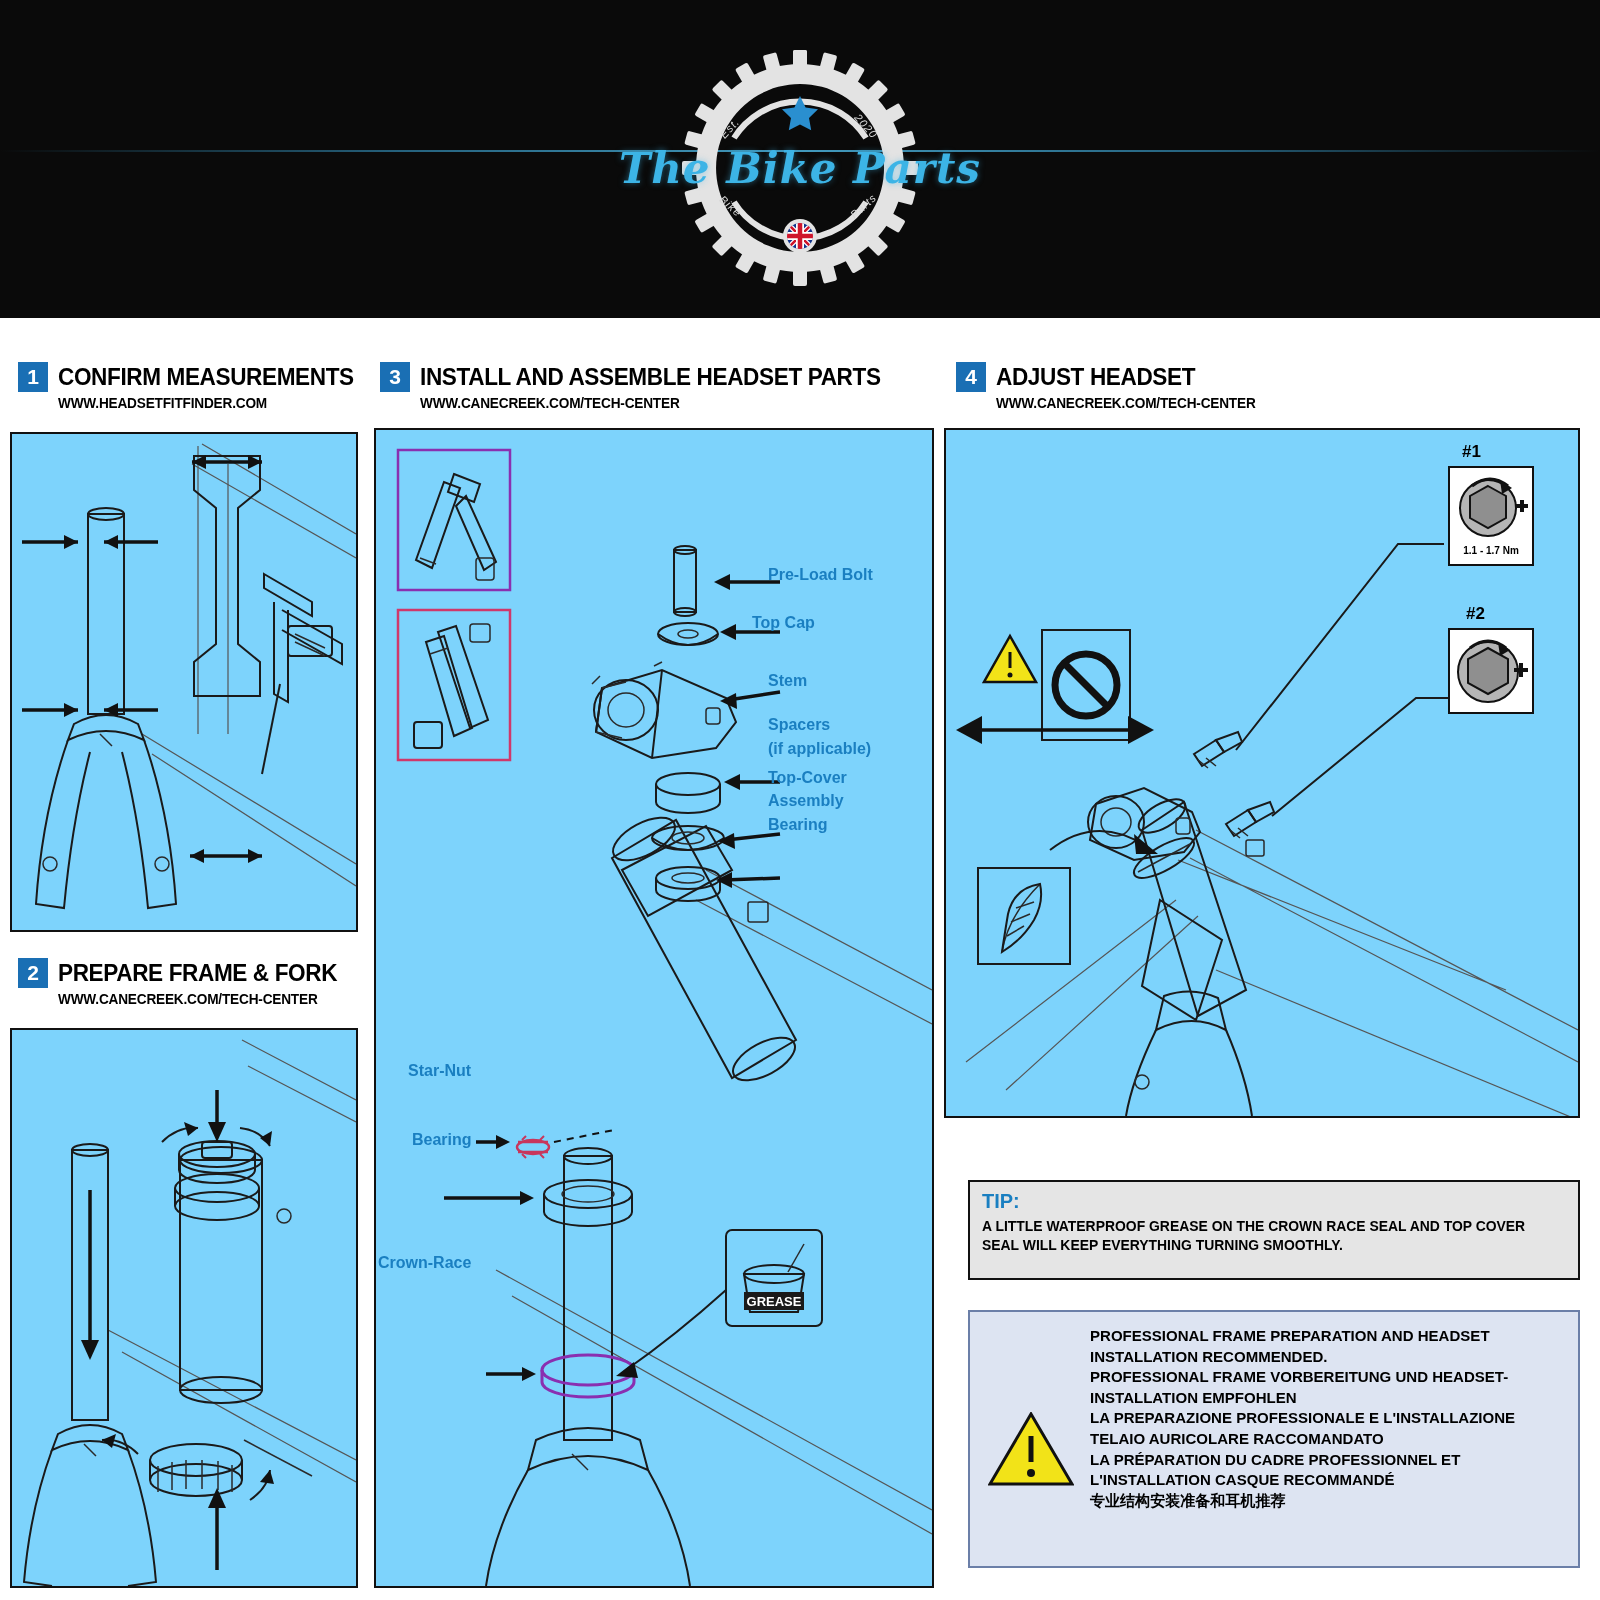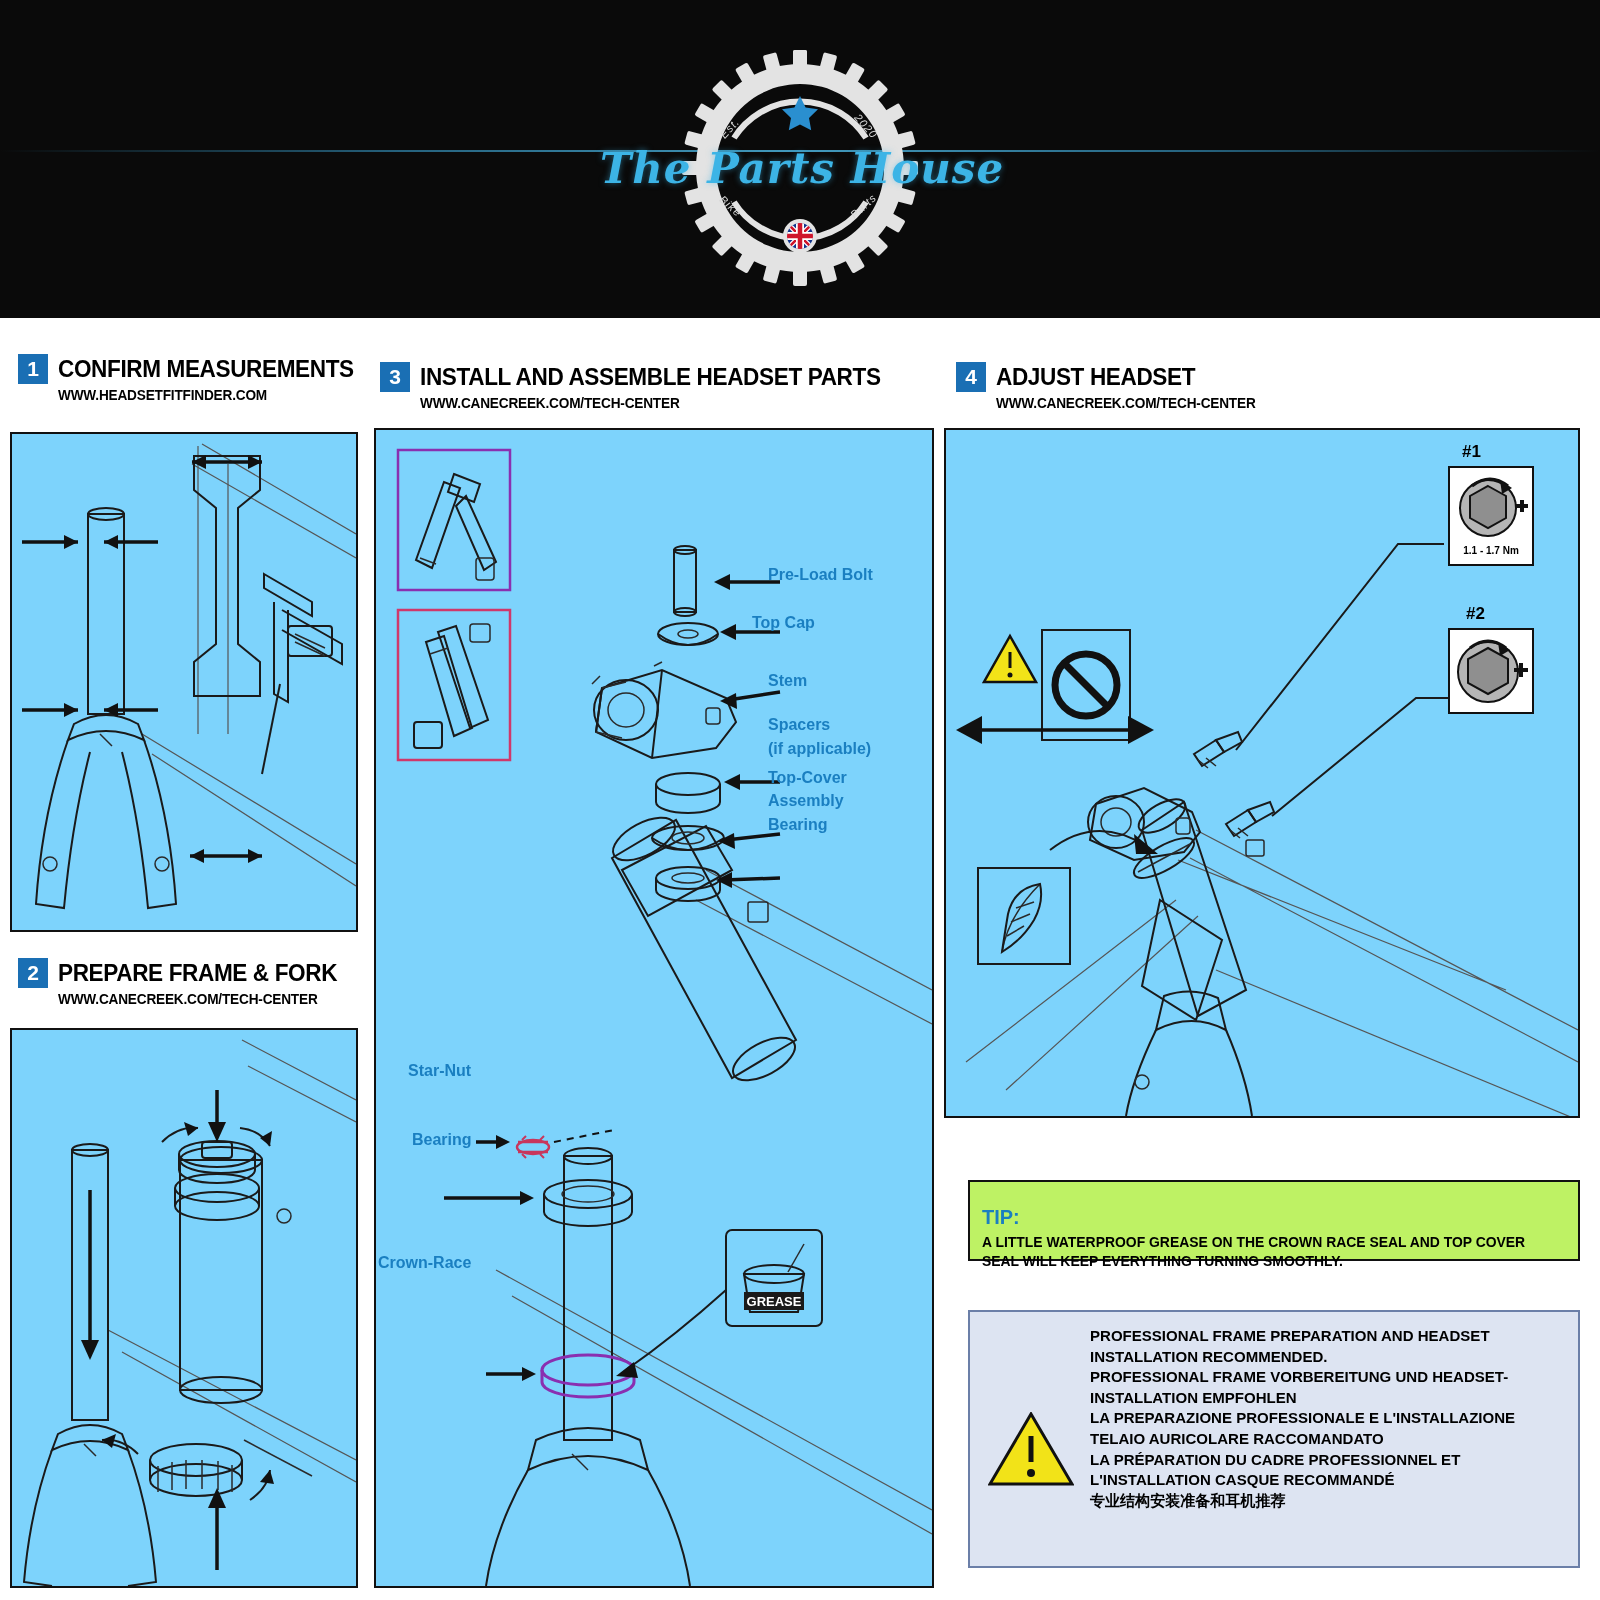--- a/index.html
+++ b/index.html
@@ -96,23 +96,23 @@
     color:#1a7fc1;
     font-size:16px;
     font-weight:bold;
     font-family:"Liberation Sans", sans-serif;
     white-space:nowrap;
   }
   .callout.small { font-size:16px; }
 
   
   .tip-box {
-    position:absolute; left:968px; top:1180px; width:612px; height:81px;
-    border:2px solid #111; background:#bef264;
-    padding:24px 12px;
+    position:absolute; left:968px; top:1180px; width:612px; height:100px;
+    border:2px solid #111; background:#e5e5e5;
+    padding:8px 12px;
   }
   .tip-label { color:#1a7fc1; font-weight:bold; font-size:20px; }
   .tip-text { font-size:14.5px; font-weight:bold; line-height:1.3; margin-top:4px;
     font-family:"Liberation Sans Narrow","Liberation Sans",sans-serif; transform:scaleX(0.96); transform-origin:left top;}
 
   
   .warn-box {
     position:absolute; left:968px; top:1310px; width:612px; height:258px;
     border:2px solid #6b7fa8; background:#dde4f2;
     padding:14px 12px 10px 120px;
@@ -196,25 +196,25 @@
             <path d="M0,-13 L0,13 M-13,0 L13,0" stroke="#fff" stroke-width="8"></path>
             <path d="M0,-13 L0,13 M-13,0 L13,0" stroke="#cf142b" stroke-width="4.5"></path>
           </g>
         </g>
       </g>
     </svg>
     <div class="logo-est">Est.</div>
     <div class="logo-year">2020</div>
     <div class="logo-bike">Bike</div>
     <div class="logo-parts">Parts</div>
-    <div class="logo-title">The Parts House</div>
+    <div class="logo-title">The Bike Parts</div>
   </div>
 </div>
 
-<div class="panel-head" style="left:18px; top:354px;">
+<div class="panel-head" style="left:18px; top:362px;">
   <span class="step-num">1</span><span class="step-title">CONFIRM MEASUREMENTS</span>
   <div class="step-url">WWW.HEADSETFITFINDER.COM</div>
 </div>
 
 <div class="box" style="left:10px; top:432px; width:348px; height:500px;">
   <svg width="344" height="496" viewBox="0 0 344 496">
 
     <path class="ln-light" d="M190,10 L344,100 M180,30 L344,124 M130,300 L344,430 M140,320 L344,452"></path>
     <path class="ln-light" d="M186,12 L186,300 M216,30 L216,300"></path>
 

